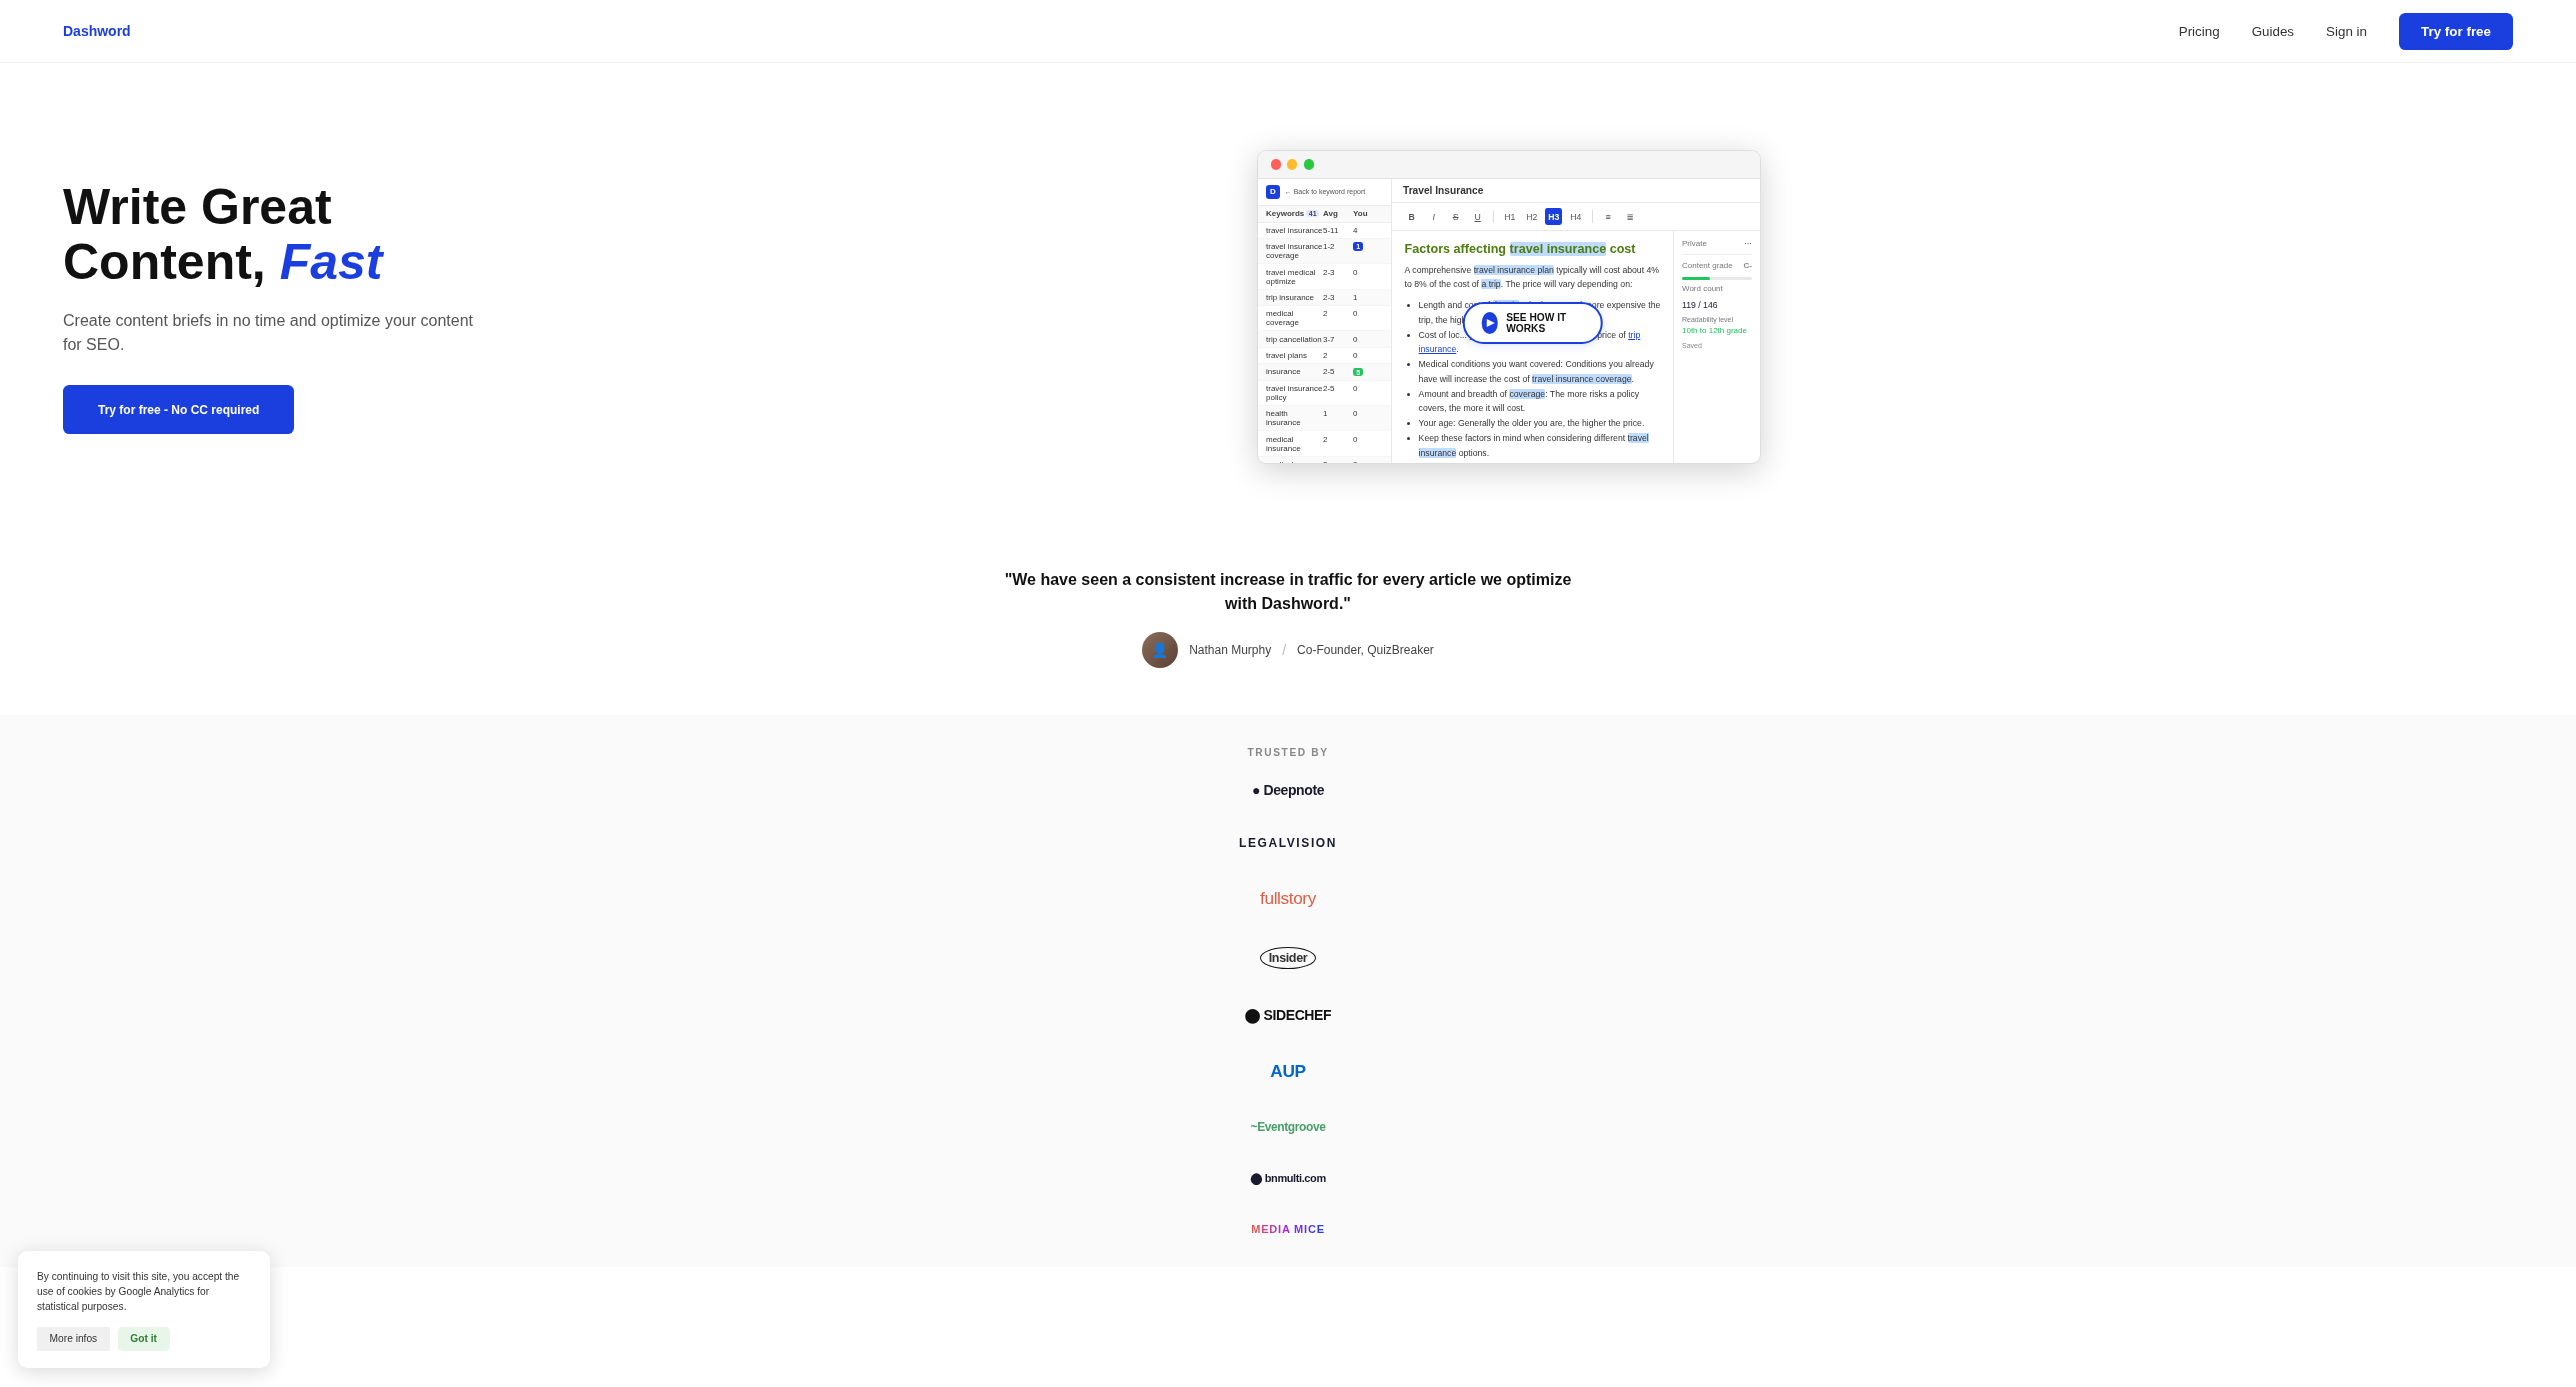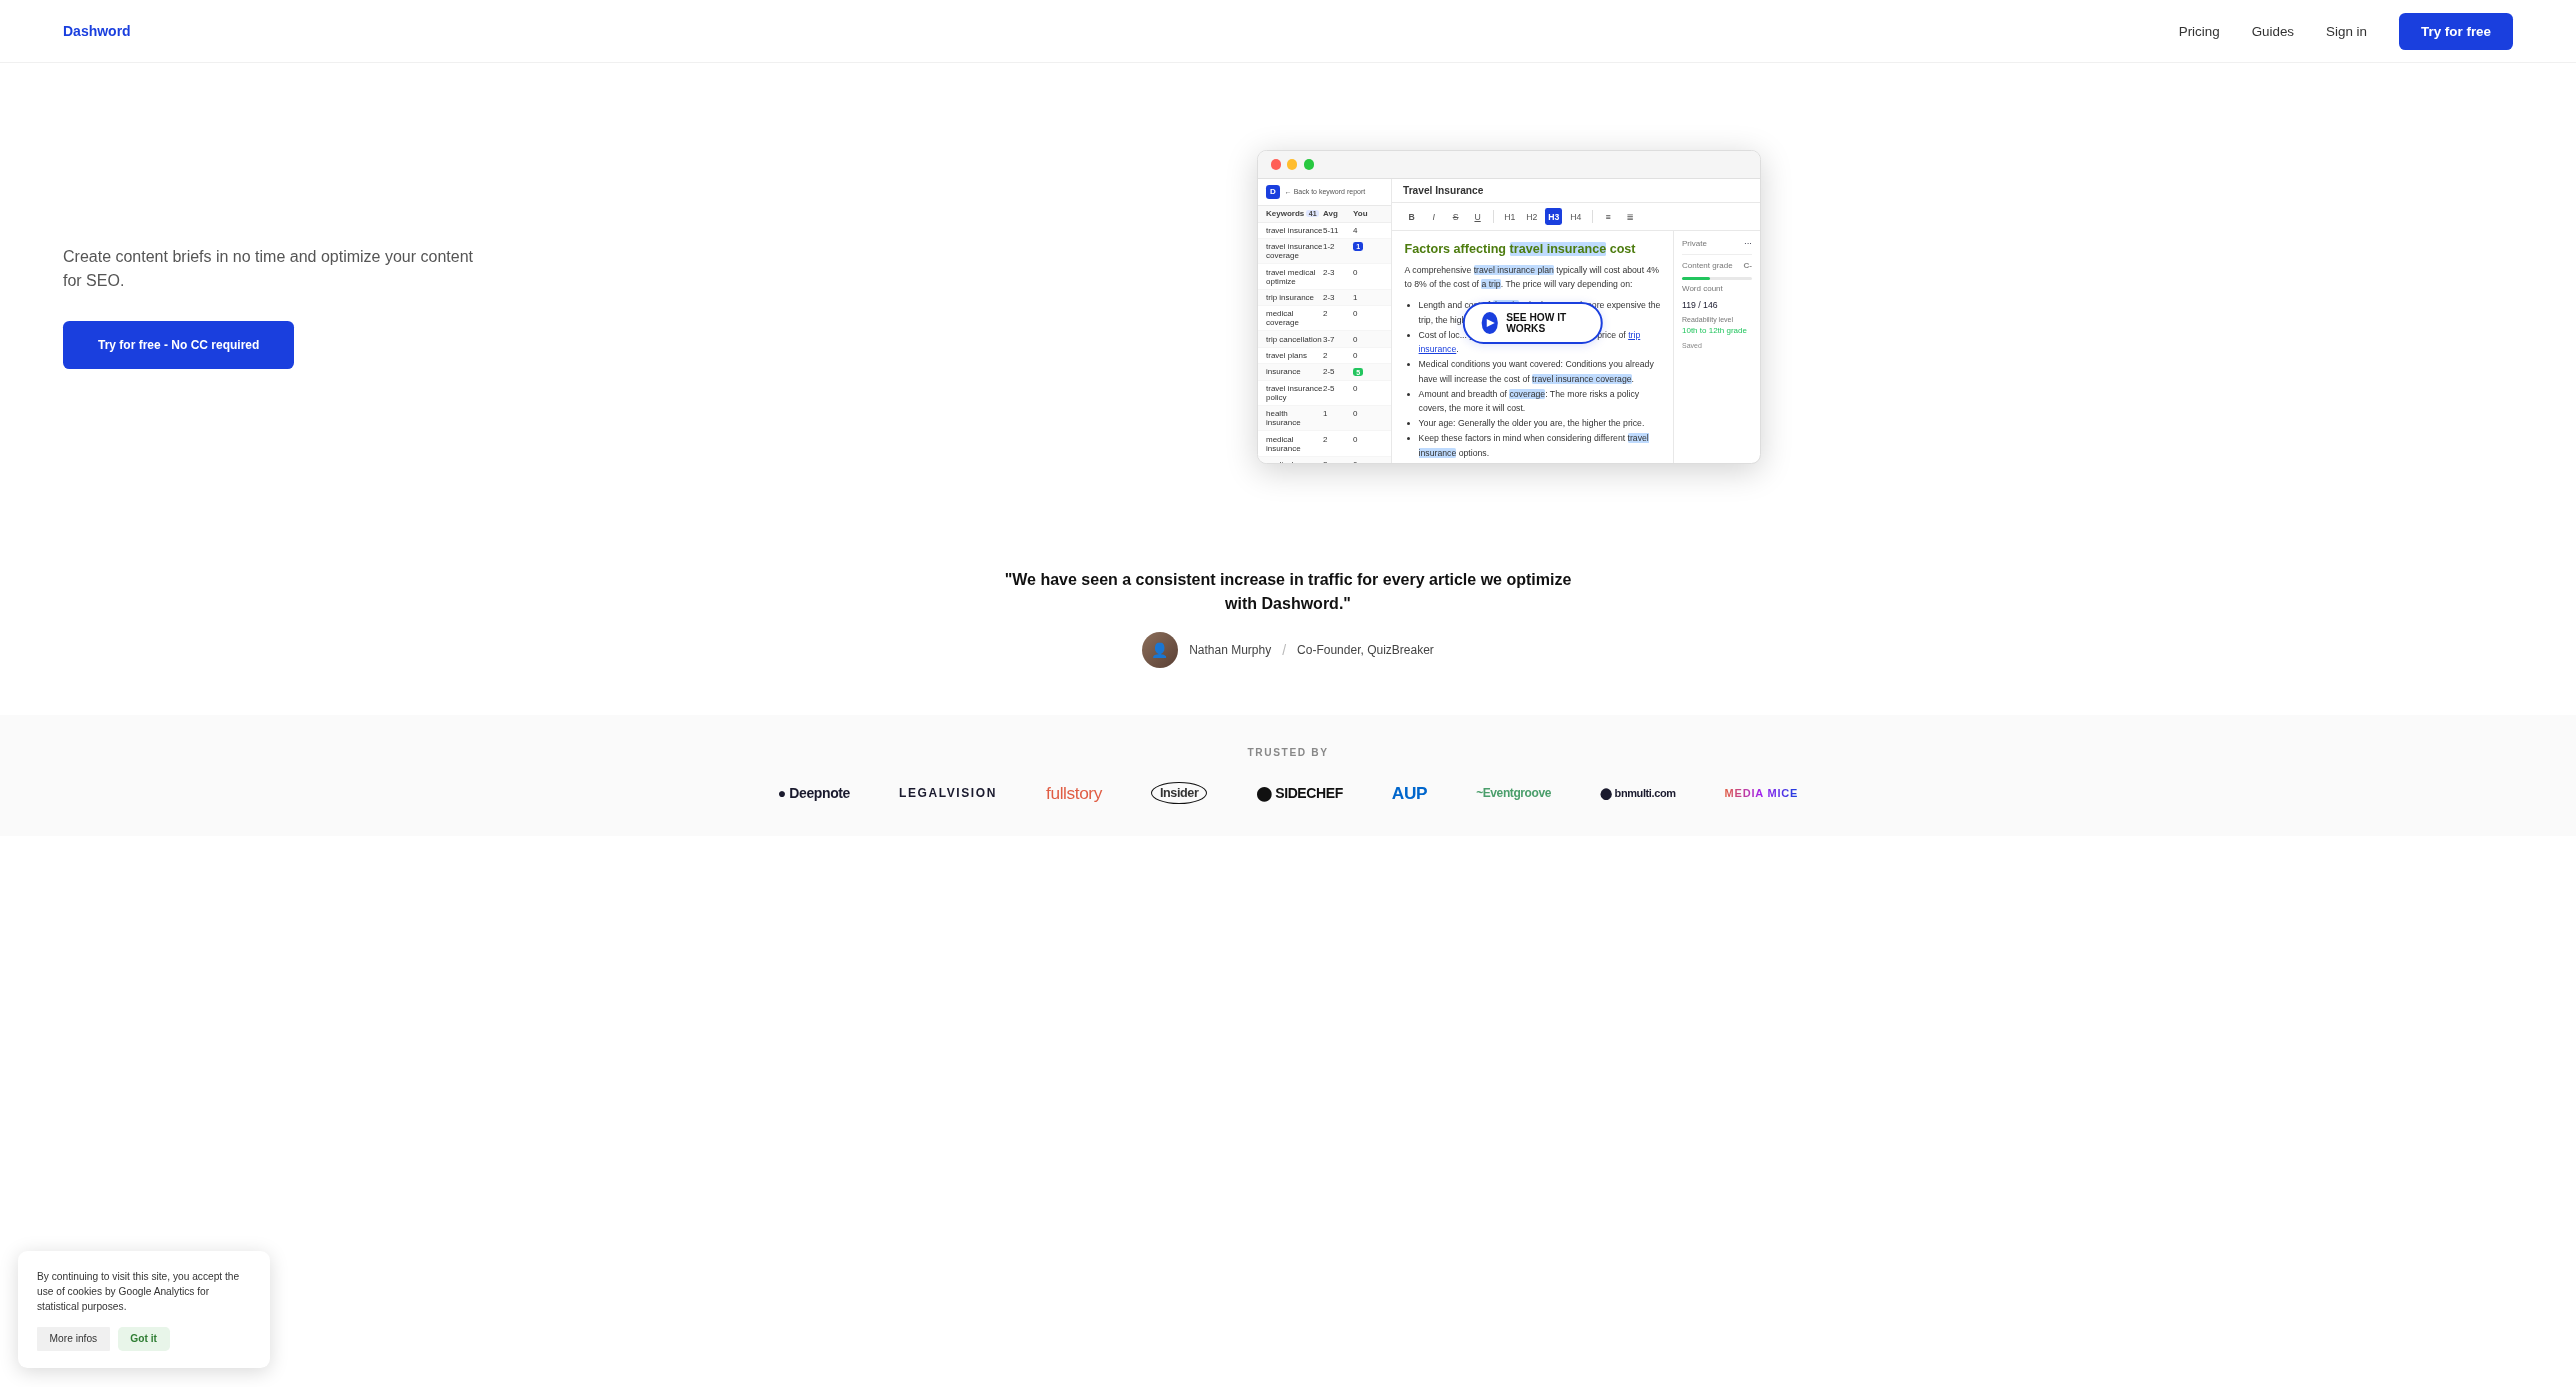--- a/index.html
+++ b/index.html
@@ -138,21 +138,21 @@
     .testimonial-author { display: flex; align-items: center; justify-content: center; gap: 11px; font-size: 12px; color: #444; }
     .avatar {
       width: 36px; height: 36px; border-radius: 50%; background: linear-gradient(135deg,#8b6e5a,#5a4035);
       overflow: hidden; display: flex; align-items: center; justify-content: center; color: #fff; font-size: 14px;
     }
     .author-divider { color: #bbb; font-size: 14px; }
 
     
     .trusted { background: #fafafa; padding: 32px 63px; text-align: center; }
     .trusted-label { font-size: 10.2px; font-weight: 700; letter-spacing: 1.6px; color: #888; margin-bottom: 24px; }
-    .trusted-logos { display: flex; align-items: center; justify-content: center; gap: 49px; flex-wrap: wrap; }
+    .trusted-logos { display: flex; align-items: center; justify-content: center; gap: 38px; flex-wrap: wrap; flex-direction: column; }
     .logo-item { font-size: 14px; font-weight: 700; color: #333; letter-spacing: -0.4px; }
     .logo-deepnote { color: #1a1a2e; }
     .logo-legalvision { color: #1a1a2e; font-size: 12px; letter-spacing: 1.6px; text-transform: uppercase; font-weight: 900; }
     .logo-fullstory { color: #e05d44; font-weight: 400; font-size: 17.3px; }
     .logo-insider { border: 1.6px solid #111; border-radius: 50%; padding: 3.2px 8px; font-size: 12.6px; }
     .logo-sidechef { color: #111; }
     .logo-aup { color: #0066cc; font-weight: 900; font-size: 17.3px; }
     .logo-eventgroove { color: #4a9e6b; font-size: 12px; }
     .logo-bnmulti { color: #1a1a2e; font-size: 11px; }
     .logo-mice { font-size: 11px; font-weight: 900; letter-spacing: 0.8px; background: linear-gradient(90deg,#e05d44,#a020f0,#1a3fde); -webkit-background-clip:text; -webkit-text-fill-color:transparent; }
@@ -182,20 +182,24 @@
   <div class="nav-links">
     <a class="nav-link">Pricing</a>
     <a class="nav-link">Guides</a>
     <a class="nav-link">Sign in</a>
     <button class="nav-cta">Try for free</button>
   </div>
 </nav>
 
 <section class="hero">
   <div class="hero-left">
+    <h1 class="hero-headline">
+      <span>Write Great Content,</span>
+      <span class="fast">Fast</span>
+    </h1>
     <p class="hero-sub">Create content briefs in no time and optimize your content for SEO.</p>
     <button class="hero-cta">Try for free - No CC required</button>
   </div>
 
   <div class="hero-right">
     <div class="app-screenshot">
 
       <div class="app-titlebar">
         <div class="traffic-light tl-red"></div>
         <div class="traffic-light tl-yellow"></div>

